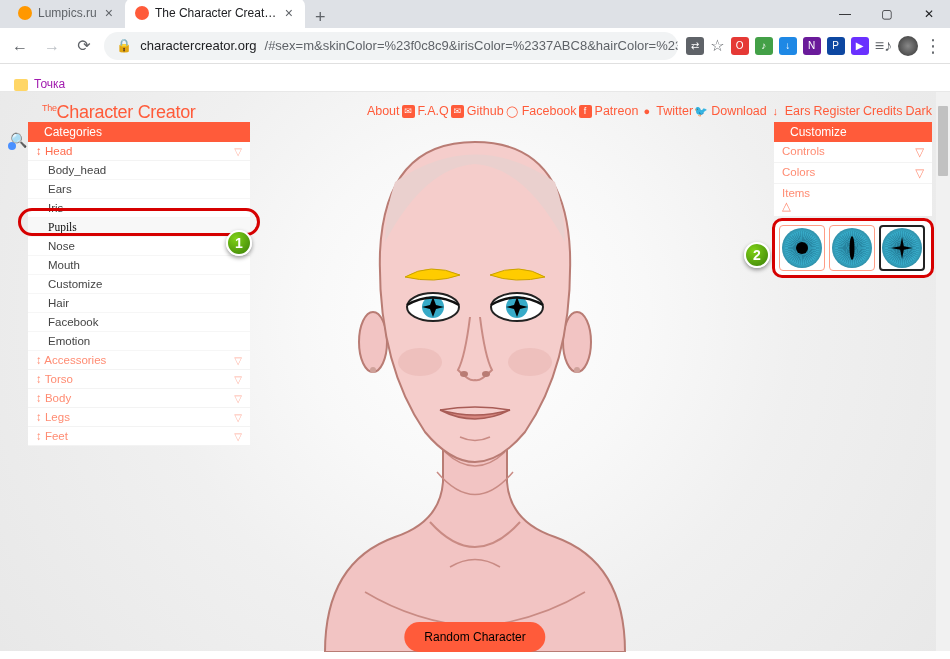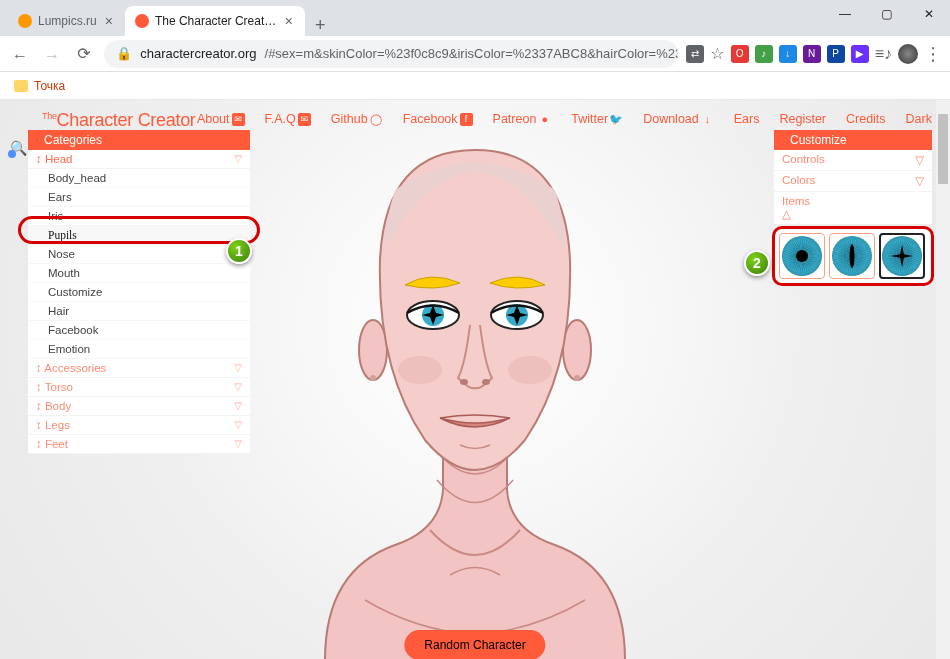--- a/index.html
+++ b/index.html
@@ -1,60 +1,60 @@
 <!DOCTYPE html>
 <html><head>
 <meta charset="utf-8">
 <style>
 * { box-sizing: border-box; margin: 0; padding: 0; }
 body { font-family: Arial, sans-serif; background: #fff; width: 950px; height: 659px; overflow: hidden; position: relative; }
 
 
-.browser-top { background: #dee1e6; height: 36px; display: flex; align-items: flex-end; padding: 0 8px; position: relative; }
+.browser-top { background: #dee1e6; height: 28px; display: flex; align-items: flex-end; padding: 0 8px; position: relative; }
 .tab { height: 30px; padding: 0 10px; display: flex; align-items: center; gap: 6px; font-size: 12px; color: #5f6368; border-radius: 8px 8px 0 0; max-width: 180px; position: relative; }
 .tab.active { background: #fff; color: #202124; }
 .tab-favicon { width: 14px; height: 14px; border-radius: 50%; flex-shrink: 0; }
 .tab-title { white-space: nowrap; overflow: hidden; text-overflow: ellipsis; flex: 1; }
 .tab-close { color: #5f6368; font-size: 14px; padding: 0 2px; }
 .new-tab { color: #5f6368; font-size: 18px; padding: 0 10px; cursor: pointer; }
 .window-controls { position: absolute; right: 0; top: 0; display: flex; height: 28px; }
 .window-controls div { width: 42px; display: flex; align-items: center; justify-content: center; color: #202124; font-size: 12px; }
 
 
 .browser-bar { background: #fff; height: 36px; display: flex; align-items: center; padding: 0 8px; gap: 8px; border-bottom: 1px solid #e0e0e0; }
 .nav-btn { width: 24px; height: 24px; display: flex; align-items: center; justify-content: center; color: #5f6368; font-size: 16px; }
 .nav-btn.disabled { color: #bdc1c6; }
 .address { flex: 1; background: #f1f3f4; height: 28px; border-radius: 14px; display: flex; align-items: center; padding: 0 12px; gap: 8px; font-size: 13px; color: #5f6368; overflow: hidden; white-space: nowrap; }
 .address .lock { color: #5f6368; }
 .address .domain { color: #202124; }
 .ext-icons { display: flex; gap: 6px; align-items: center; }
 .ext-icon { width: 18px; height: 18px; border-radius: 3px; display: flex; align-items: center; justify-content: center; font-size: 10px; color: #fff; }
 
 
-.bookmark-bar { background: #fff; height: 28px; display: flex; align-items: center; padding: 0 14px; font-size: 12px; color: #c2410c; border-bottom: 1px solid #e8e8e8; gap: 6px; }
+.bookmark-bar { background: #fff; height: 28px; display: flex; align-items: flex-end; padding: 0 14px; font-size: 12px; color: #a21caf; border-bottom: 1px solid #e8e8e8; gap: 6px; }
 .bm-folder { width: 14px; height: 12px; background: #ffd666; border-radius: 2px; }
 
 
 .app { position: relative; height: 559px; background: radial-gradient(circle at 50% 40%, #ffffff 0%, #f8f8f8 30%, #f0f0f0 55%, #e8e8e8 100%); }
 .scrollbar-v { position: absolute; right: 0; top: 0; width: 14px; height: 100%; background: #f1f1f1; }
 .scrollbar-v::after { content: ""; position: absolute; top: 14px; left: 2px; width: 10px; height: 70px; background: #c1c1c1; border-radius: 1px; }
 
 
 .logo { position: absolute; left: 42px; top: 10px; color: #ff5b3a; font-size: 18px; letter-spacing: -0.3px; }
 .logo .the { font-size: 9px; vertical-align: super; }
-.topnav { position: absolute; right: 18px; top: 12px; display: flex; gap: 20px; font-size: 12.5px; color: #ff5b3a; align-items: flex-start; }
+.topnav { position: absolute; right: 18px; top: 12px; display: flex; gap: 3px; font-size: 12.5px; color: #ff5b3a; align-items: flex-start; }
 .topnav a { color: #ff5b3a; text-decoration: none; display: flex; align-items: center; gap: 2px; }
 .nav-ico { width: 13px; height: 13px; display: inline-flex; align-items: center; justify-content: center; color: #ff5b3a; font-size: 11px; }
 .nav-ico.sq { background: #ff5b3a; color: #fff; border-radius: 2px; font-size: 9px; }
 
 
 .left-panel { position: absolute; left: 28px; top: 30px; width: 222px; }
 .search-ico { position: absolute; left: -18px; top: 10px; color: #ff5b3a; font-size: 14px; }
 .panel-head { background: #ff5b3a; color: #fff; font-size: 12px; text-align: left; padding: 3px 16px; }
-.cat-row { background: #fff; border-bottom: 1px solid #f3f3f3; padding: 3px 8px; font-size: 11.5px; color: #ff8c73; display: flex; align-items: flex-start; justify-content: space-between; cursor: pointer; }
+.cat-row { background: #fff; border-bottom: 1px solid #f3f3f3; padding: 3px 8px; font-size: 11.5px; color: #ff8c73; display: flex; align-items: center; justify-content: space-between; cursor: pointer; }
 .cat-row .chev { color: #ffb0a0; font-size: 10px; }
 .cat-row.main { color: #ff6b4d; }
 .sub-row { background: #fff; border-bottom: 1px solid #f6f6f6; padding: 3px 8px 3px 20px; font-size: 11.5px; color: #444; cursor: pointer; }
 .sub-row.sel { background: #f8f8f8; color: #111; font-family: Liberation Serif, serif; }
 .hl-box { position: absolute; border: 3px solid #d60000; border-radius: 14px; pointer-events: none; }
 .callout { width: 26px; height: 26px; border-radius: 50%; background: radial-gradient(circle at 35% 30%, #7fd117, #3a7f08); border: 2px solid #fff; box-shadow: 0 2px 4px rgba(0,0,0,.4); color: #fff; font-weight: bold; font-size: 14px; display: flex; align-items: center; justify-content: center; position: absolute; }
 
 
 .right-panel { position: absolute; right: 18px; top: 30px; width: 158px; }
 .r-row { background: #fff; border-bottom: 1px solid #f3f3f3; padding: 3px 8px; font-size: 11.5px; color: #ff8c73; display: flex; justify-content: space-between; cursor: pointer; }

